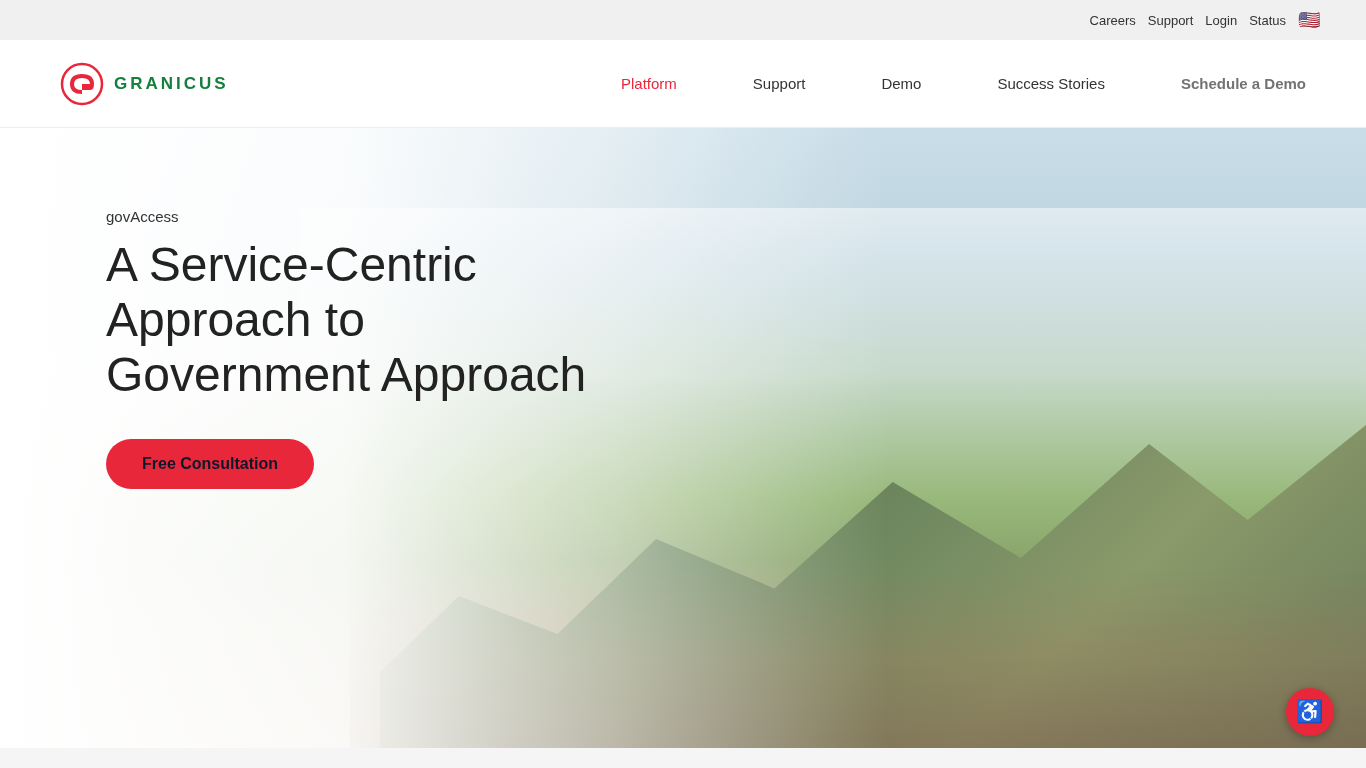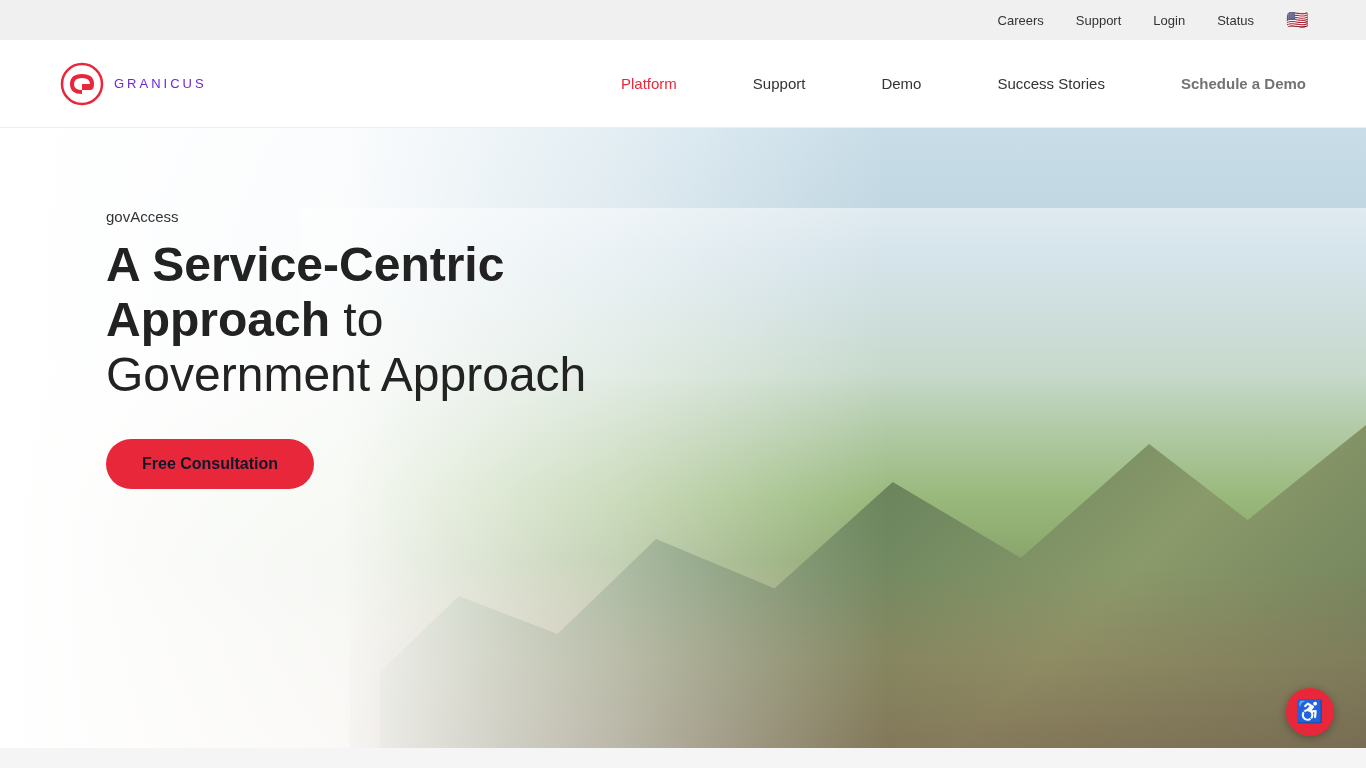--- a/index.html
+++ b/index.html
@@ -5,22 +5,22 @@
     * { margin: 0; padding: 0; box-sizing: border-box; }
     body { font-family: -apple-system, BlinkMacSystemFont, 'Segoe UI', Arial, sans-serif; background: #fff; width: 1366px; min-height: 768px; overflow-x: hidden; }
 
     
     .top-bar {
       background: #f0f0f0;
       height: 40px;
       display: flex;
       align-items: center;
       justify-content: flex-end;
-      padding: 0 56px;
-      gap: 32px;
+      padding: 0 44px;
+      gap: 12px;
     }
     .top-bar a {
       font-size: 13px;
       color: #333;
       text-decoration: none;
       cursor: pointer;
     }
     .flag-icon {
       width: 24px;
       height: 24px;
@@ -48,24 +48,24 @@
       align-items: center;
       gap: 10px;
       text-decoration: none;
       flex-shrink: 0;
     }
     .logo-g {
       width: 44px;
       height: 44px;
     }
     .logo-text {
-      font-size: 13px;
-      font-weight: 400;
+      font-size: 17px;
+      font-weight: 700;
       letter-spacing: 3px;
-      color: #6d28d9;
+      color: #15803d;
       text-transform: uppercase;
     }
     .nav-links {
       display: flex;
       align-items: center;
       gap: 76px;
       margin-left: auto;
     }
     .nav-link {
       font-size: 15px;
@@ -122,21 +122,21 @@
       margin-bottom: 12px;
     }
     .hero-title {
       font-size: 48px;
       line-height: 1.15;
       color: #222;
       margin-bottom: 36px;
       font-weight: 400;
     }
     .hero-title strong {
-      font-weight: 700;
+      font-weight: 400;
     }
     .hero-cta {
       display: inline-block;
       background: #e8283a;
       color: #0f172a;
       font-size: 16px;
       font-weight: 600;
       padding: 16px 36px;
       border-radius: 50px;
       text-decoration: none;

